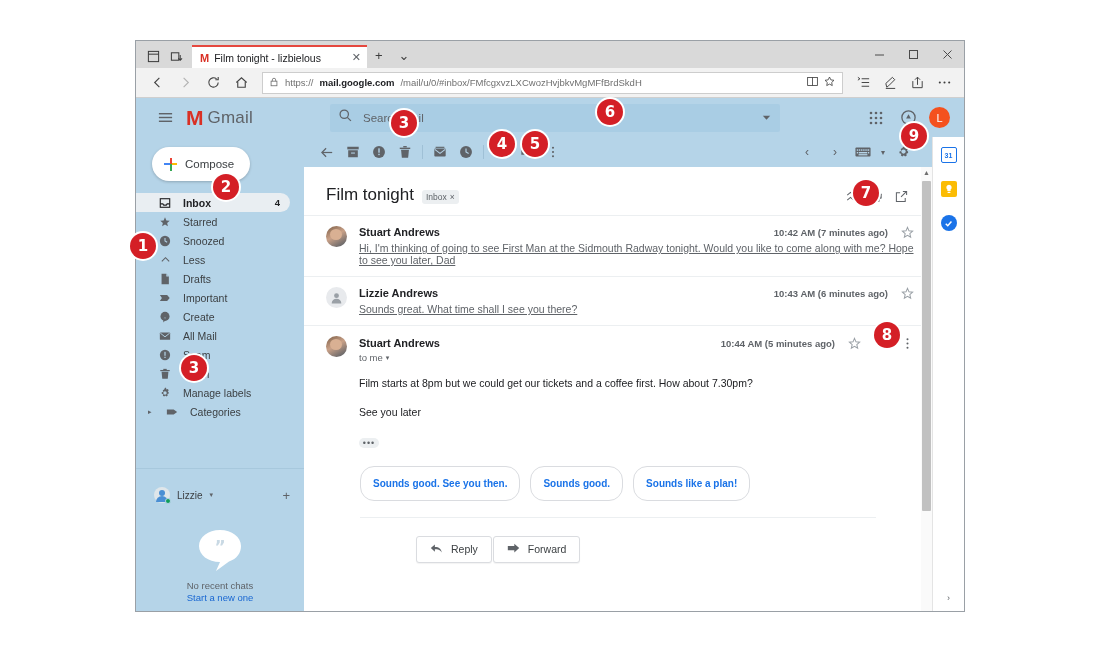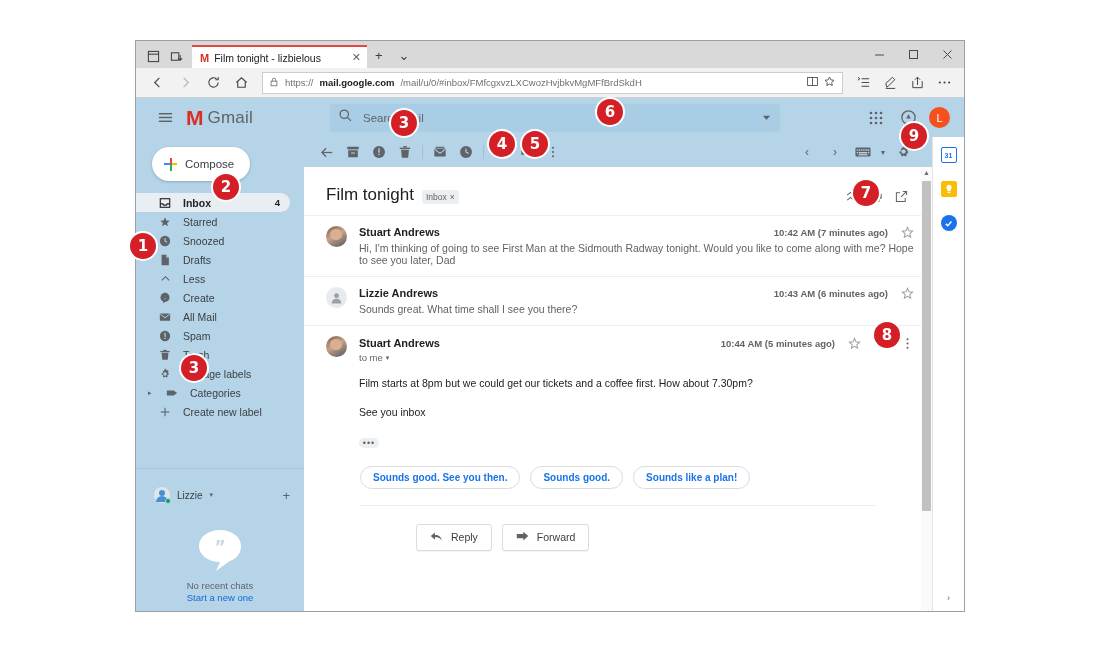--- a/index.html
+++ b/index.html
@@ -146,35 +146,35 @@
     content: ""; position: absolute; left: 4px; top: 3px; width: 12px; height: 11px;
     border-radius: 50%; background: #d9b093;
   }
   .m-avatar.silhouette { background: #e8eaed; display: flex; align-items: center; justify-content: center; }
   .m-main { flex: 1; min-width: 0; }
   .m-top { display: flex; align-items: baseline; }
   .m-from { font-size: 11px; font-weight: bold; color: #202124; }
   .m-meta { margin-left: auto; display: flex; align-items: center; gap: 13px; }
   .m-time { font-size: 9.5px; color: #5f6368; font-weight: bold; }
   .m-ico { color: #5f6368; display: flex; }
-  .m-snippet { font-size: 10.5px; color: #5f6368; margin-top: 3px; }
+  .m-snippet { font-size: 10.5px; color: #5f6368; margin-top: 3px; text-decoration: underline; }
   .m-to { font-size: 9.5px; color: #5f6368; margin-top: 2px; display: flex; gap: 3px; align-items: center; }
   .m-body { font-size: 10.5px; color: #202124; margin-top: 12px; line-height: 1.55; }
   .m-body p { margin-bottom: 13px; }
   .trimmed {
     display: inline-flex; align-items: center; justify-content: center;
     background: #eceff1; border-radius: 8px; width: 20px; height: 10px;
     color: #5f6368; font-size: 9px; letter-spacing: 1px; line-height: 6px;
   }
   .smart-replies { display: flex; gap: 10px; padding: 16px 0 0 56px; }
   .chip {
-    border: 1px solid #dadce0; border-radius: 14px; padding: 5px 12px;
+    border: 1px solid #dadce0; border-radius: 14px; padding: 11px 12px;
     font-size: 10px; color: #1a73e8; font-weight: bold; background: #fff;
   }
-  .rf-row { display: flex; gap: 10px; padding: 18px 0 0 56px; border-top: 1px solid #eceff1; margin: 16px 56px 0 56px; }
+  .rf-row { display: flex; gap: 1px; padding: 18px 0 0 56px; border-top: 1px solid #eceff1; margin: 16px 56px 0 56px; }
   .rf-btn {
     border: 1px solid #dadce0; border-radius: 3px; padding: 5px 13px;
     font-size: 10.5px; color: #3c4043; background: #fff;
     display: flex; align-items: center; gap: 8px; box-shadow: 0 1px 1px rgba(0,0,0,0.05);
   }
 
   
   .vscroll { position: absolute; right: 0; top: 0; width: 11px; height: 100%; background: #fafafa; }
   .vscroll .up, .vscroll .down { height: 11px; display: flex; align-items: center; justify-content: center; color: #6e6e6e; font-size: 7px; }
   .vscroll .thumb { position: absolute; top: 14px; width: 9px; left: 1px; height: 330px; background: #c1c1c1; border-radius: 1px; }
@@ -425,37 +425,45 @@
                     <circle cx="7" cy="7" r="6"></circle>
                     <path d="M7 3.5 L7 7 L9.5 8.5" stroke="#b5d4e8" stroke-width="1.2" fill="none"></path>
                   </svg>
               </span>
               <span>Snoozed</span>
             </div>
 
 
             <div class="nav-item">
               <span class="ico">
+                <svg width="11" height="11" viewBox="0 0 12 12" fill="none" stroke="#5f6368" stroke-width="1.2">
+                    <path d="M2 8 L6 4 L10 8"></path>
+                  </svg>
+              </span>
+              <span>Less</span>
+            </div>
+
+            <div class="nav-item">
+              <span class="ico">
                 <svg width="12" height="12" viewBox="0 0 14 14" fill="#5f6368">
                     <path d="M3 1 L8.5 1 L11.5 4 L11.5 13 L3 13 Z"></path>
                     <path d="M8.5 1 L8.5 4 L11.5 4" fill="#b5d4e8"></path>
                   </svg>
               </span>
               <span>Drafts</span>
             </div>
 
             <div class="nav-item">
               <span class="ico">
-                <svg width="11" height="11" viewBox="0 0 12 12" fill="none" stroke="#5f6368" stroke-width="1.2">
-                    <path d="M2 8 L6 4 L10 8"></path>
-                  </svg>
-              </span>
-              <span>Less</span>
-            </div>
-
+                <svg width="12" height="12" viewBox="0 0 14 14" fill="#5f6368">
+                    <path d="M1 3.5 L9.5 3.5 L12.5 7 L9.5 10.5 L1 10.5 L3.4 7 Z"></path>
+                  </svg>
+              </span>
+              <span>Important</span>
+            </div>
 
             <div class="nav-item">
               <span class="ico">
                 <svg width="12" height="12" viewBox="0 0 14 14" fill="#5f6368">
                     <circle cx="7" cy="6.3" r="5.3"></circle>
                     <path d="M5 10.5 L5 13.3 L7.8 10.5 Z"></path>
                     <text x="7" y="8.4" font-size="5.5" fill="#b5d4e8" text-anchor="middle" font-family="DejaVu Sans">,,</text>
                   </svg>
               </span>
               <span>Create</span>
@@ -506,29 +514,20 @@
             <div class="nav-item" style="padding-left:12px">
               <span style="width:6px;color:#5f6368;font-size:7px">▸</span>
               <span class="ico">
                 <svg width="12" height="12" viewBox="0 0 14 14" fill="#5f6368">
                     <path d="M1 4 L9 4 L13 7 L9 10 L1 10 Z"></path>
                   </svg>
               </span>
               <span>Categories</span>
             </div>
 
-            <div class="nav-item">
-              <span class="ico">
-                <svg width="12" height="12" viewBox="0 0 14 14" stroke="#5f6368" stroke-width="1.3">
-                    <line x1="7" y1="2" x2="7" y2="12"></line>
-                    <line x1="2" y1="7" x2="12" y2="7"></line>
-                  </svg>
-              </span>
-              <span>Create new label</span>
-            </div>
           </div>
 
           <div class="chat-panel">
             <div class="chat-user">
               <span class="chat-av">
                 <svg width="16" height="16" viewBox="0 0 16 16">
                     <circle cx="8" cy="8" r="8" fill="#dfe6ea"></circle>
                     <circle cx="8" cy="6" r="3" fill="#4a8fd4"></circle>
                     <path d="M2 15 a6 6 0 0 1 12 0 Z" fill="#4a8fd4"></path>
                   </svg>
@@ -745,21 +744,21 @@
                         </svg>
                     </span>
                   </span>
                 </div>
                 <div class="m-to">
                   <span>to me</span>
                   <span style="font-size:7px">▾</span>
                 </div>
                 <div class="m-body">
                   <p>Film starts at 8pm but we could get our tickets and a coffee first. How about 7.30pm?</p>
-                  <p>See you inbox</p>
+                  <p>See you later</p>
                   <span class="trimmed">•••</span>
                 </div>
               </div>
             </div>
 
             <div class="smart-replies">
               <span class="chip">Sounds good. See you then.</span>
               <span class="chip">Sounds good.</span>
               <span class="chip">Sounds like a plan!</span>
             </div>

